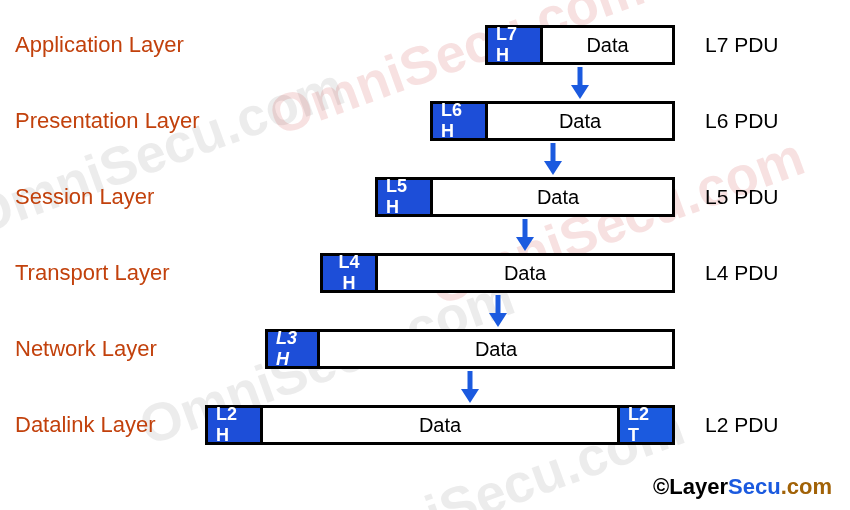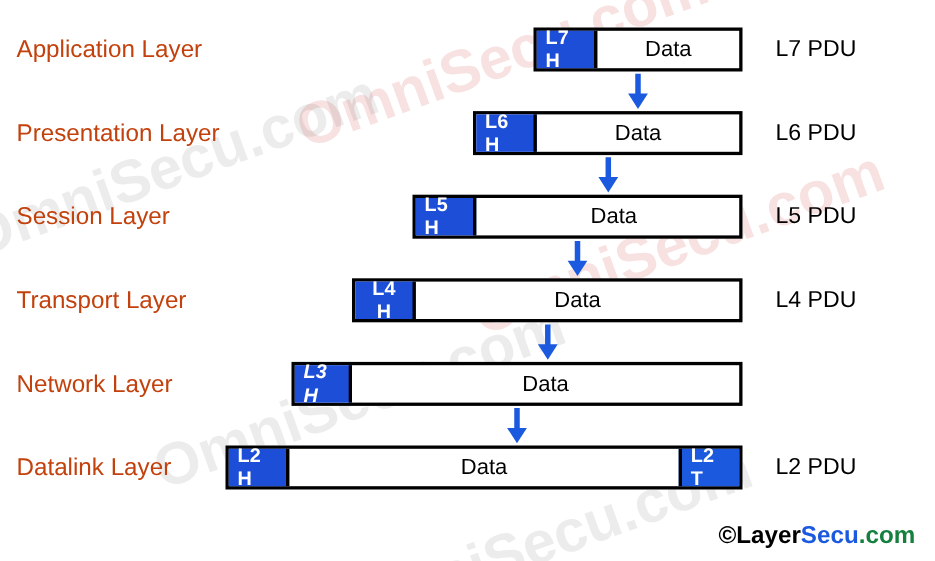--- a/index.html
+++ b/index.html
@@ -102,21 +102,21 @@
     position: absolute;
     right: 18px;
     bottom: 10px;
     font-size: 22px;
     font-weight: bold;
     color: #000;
     z-index: 3;
   }
   .credit .omni { color: #000; }
   .credit .secu { color: #1b5adf; }
-  .credit .dot { color: #15803d; }
+  .credit .dot { color: #a16207; }
 </style>
 </head>
 <body>
 
 <div class="watermark" style="left:-40px; top:120px;">OmniSecu.com</div>
 <div class="watermark wm-red" style="left:260px; top:20px;">OmniSecu.com</div>
 <div class="watermark" style="left:130px; top:330px;">OmniSecu.com</div>
 <div class="watermark wm-red" style="left:420px; top:190px;">OmniSecu.com</div>
 <div class="watermark" style="left:300px; top:460px;">OmniSecu.com</div>
 

